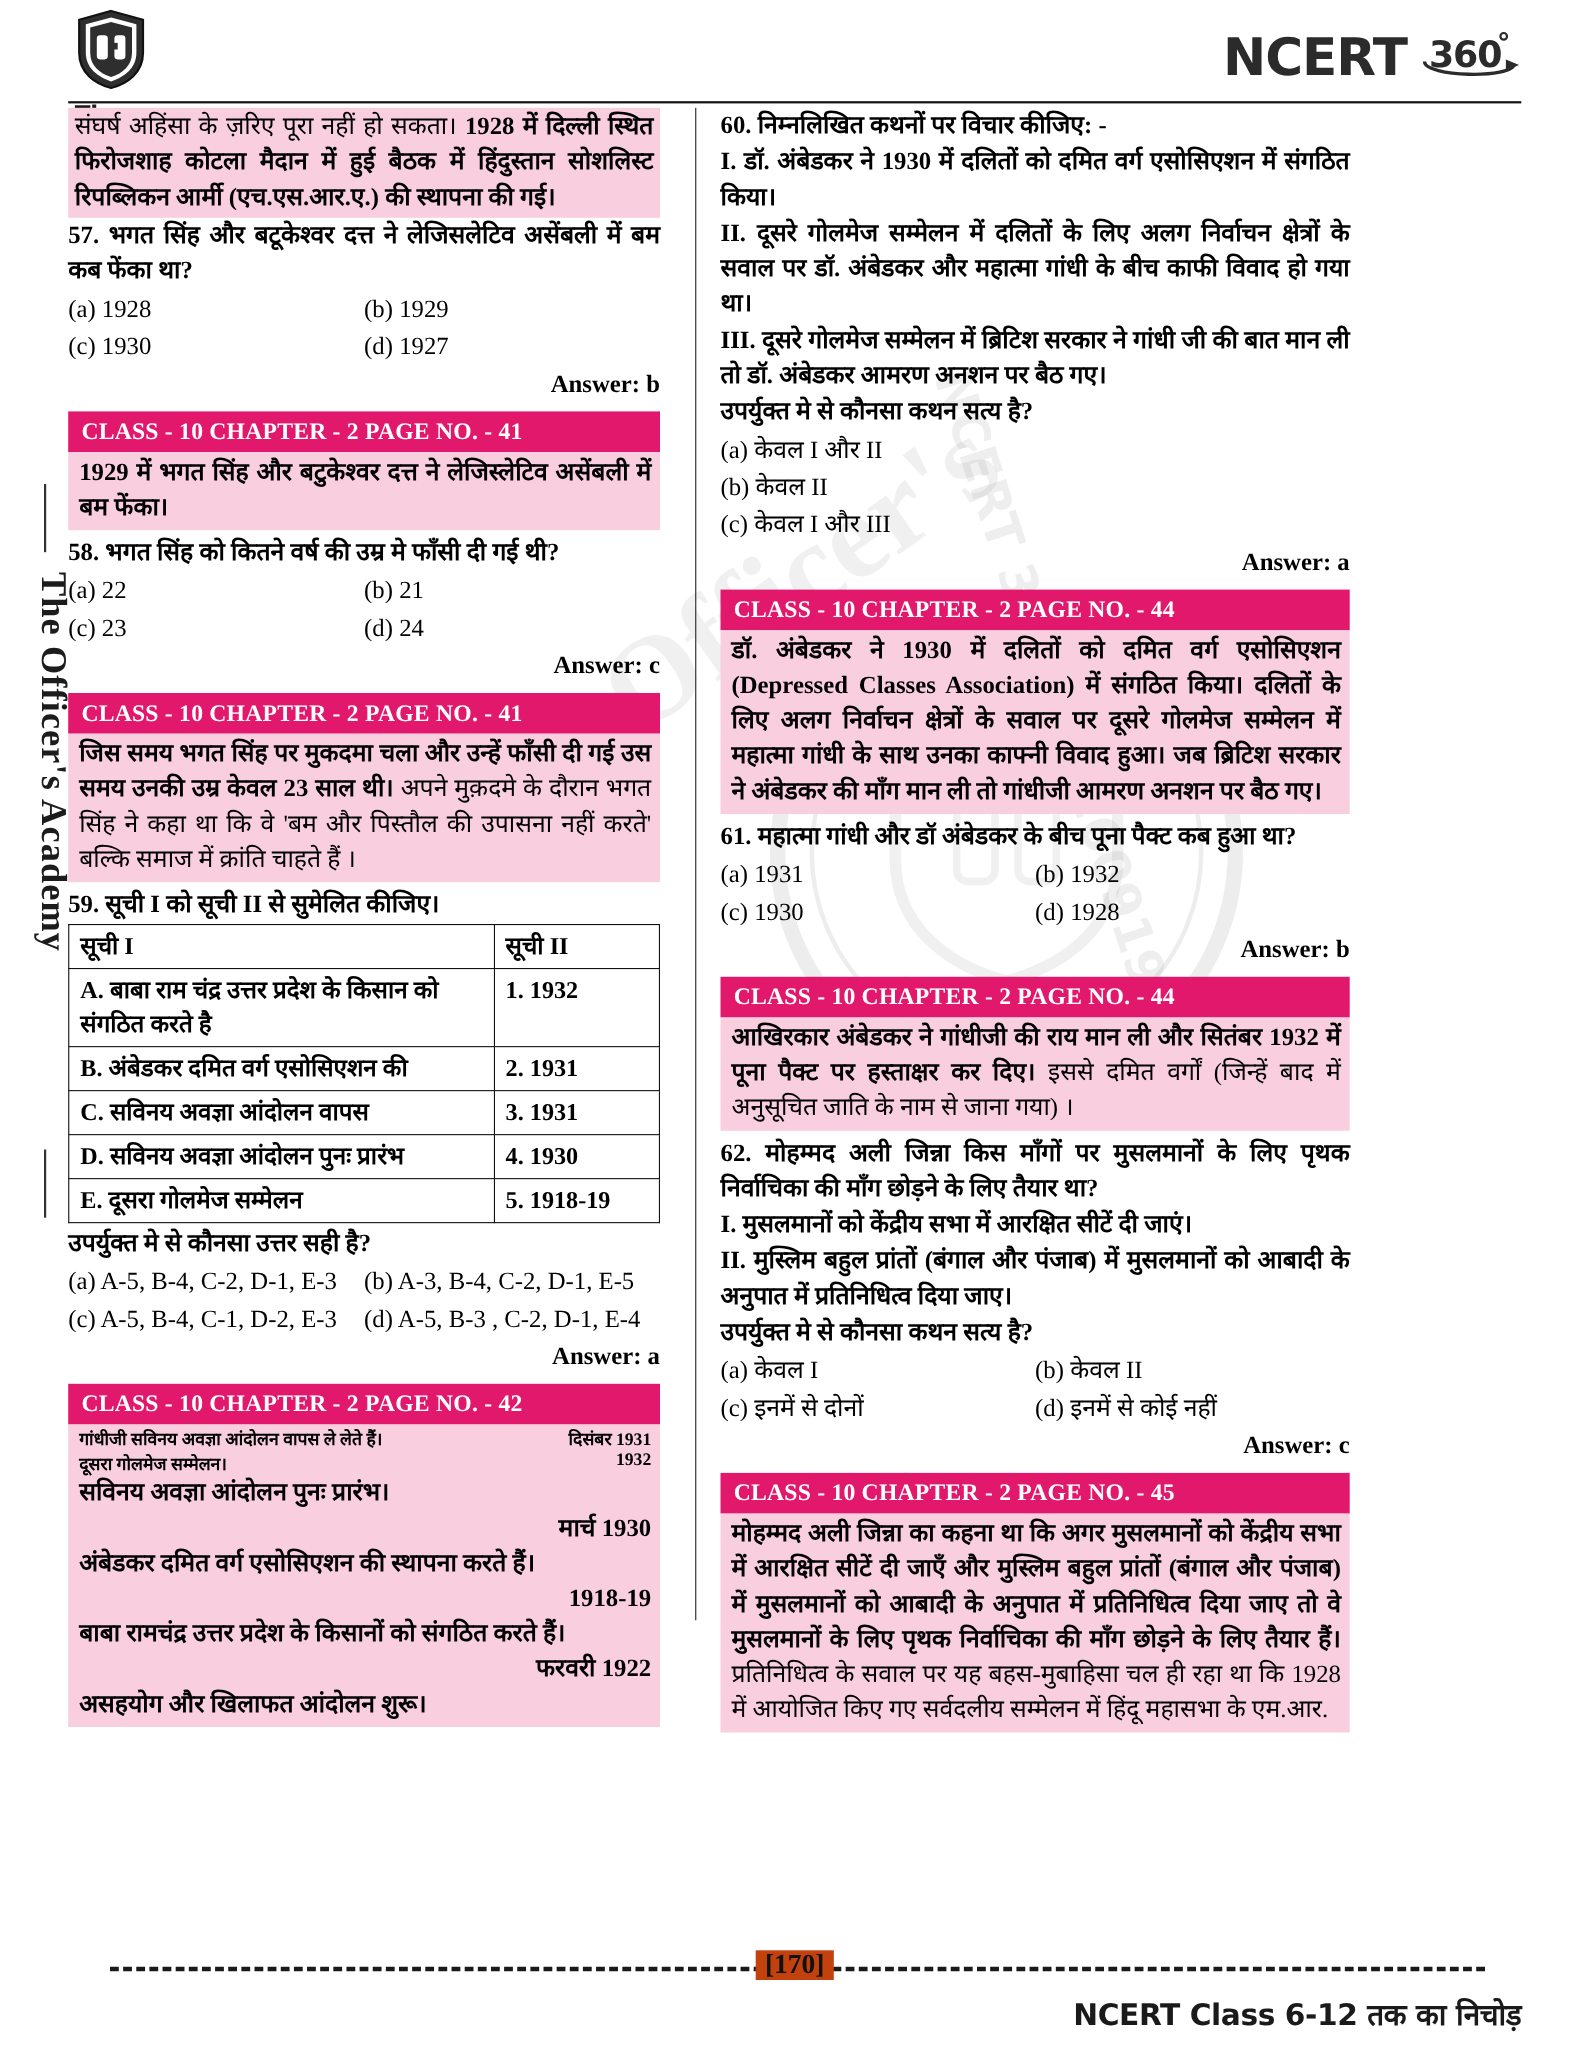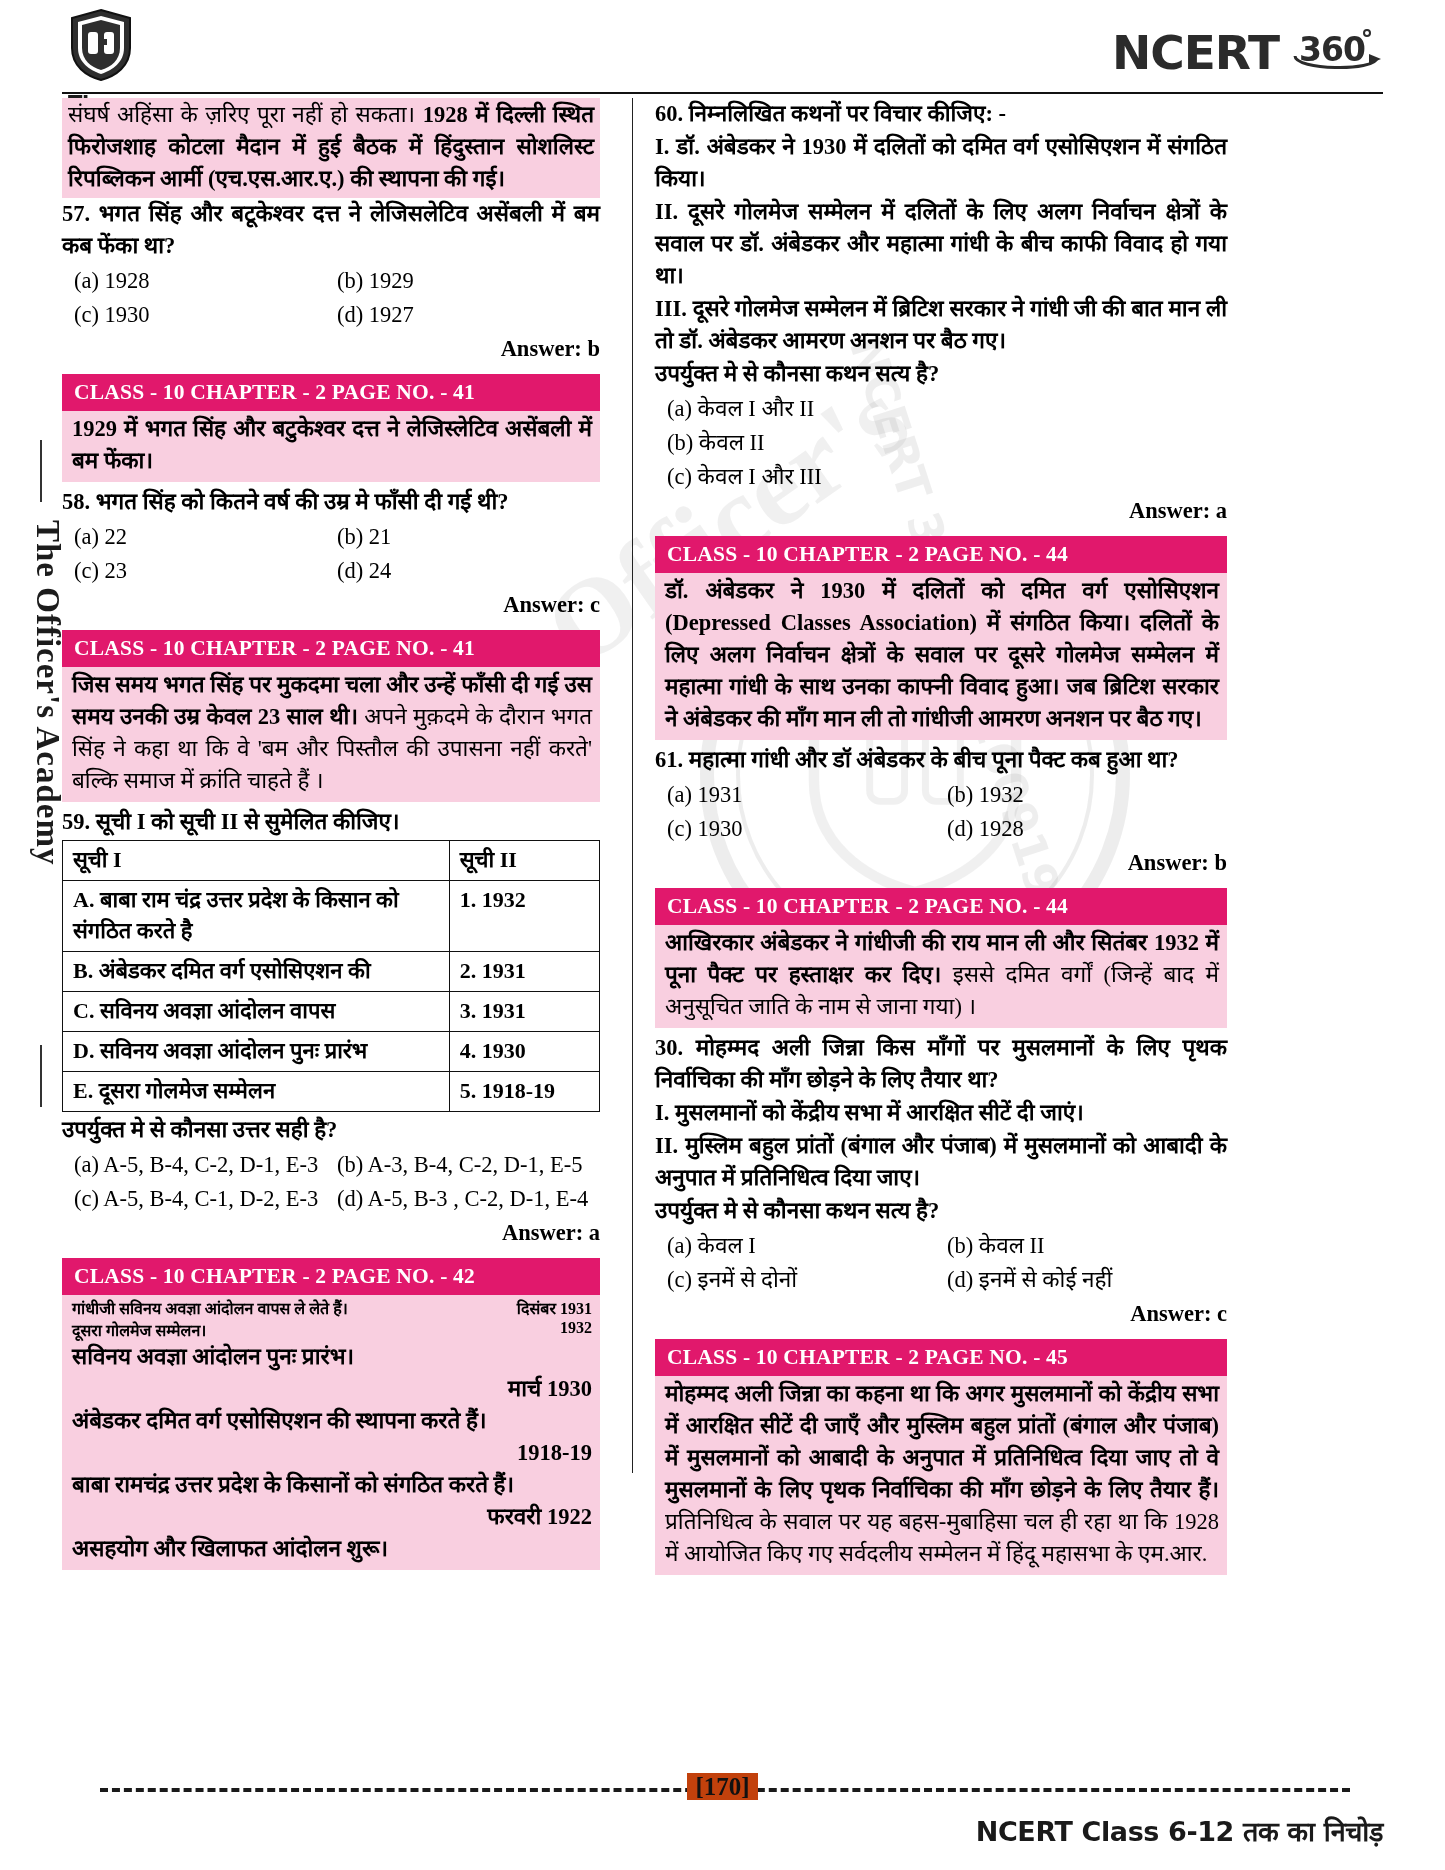--- a/index.html
+++ b/index.html
@@ -92,21 +92,21 @@
 
   
   .q, .p, .opt, .ans, .hl-text {
     font-size: 22.5px; line-height: 32px;
   }
   .q {
     font-weight: 700; text-align: justify; margin: 0 0 1px 0;
   }
   .bold { font-weight: 700; }
   .opts {
-    display: flex; flex-wrap: wrap; margin: 2px 0 0 12px;
+    display: flex; flex-wrap: wrap; margin: 2px 0 0 0;
   }
   .opt {
     width: 50%; padding: 1px 0; font-weight: 400;
   }
   .opt.full { width: 100%; }
   .ans {
     text-align: right; font-weight: 700; margin: 1px 0 6px 0;
   }
 
   
@@ -404,21 +404,21 @@
     </div>
     <p class="ans">Answer: b</p>
 
     <div class="info-box">
       <div class="info-head">CLASS - 10 CHAPTER - 2 PAGE NO. - 44</div>
       <div class="info-body">
         <p><span class="bold">आखिरकार अंबेडकर ने गांधीजी की राय मान ली और सितंबर 1932 में पूना पैक्ट पर हस्ताक्षर कर दिए।</span><span> इससे दमित वर्गों (जिन्हें बाद में अनुसूचित जाति के नाम से जाना गया) ।</span></p>
       </div>
     </div>
 
-    <p class="q">30. मोहम्मद अली जिन्ना किस माँगों पर मुसलमानों के लिए पृथक निर्वाचिका की माँग छोड़ने के लिए तैयार था?</p>
+    <p class="q">62. मोहम्मद अली जिन्ना किस माँगों पर मुसलमानों के लिए पृथक निर्वाचिका की माँग छोड़ने के लिए तैयार था?</p>
     <p class="q">I. मुसलमानों को केंद्रीय सभा में आरक्षित सीटें दी जाएं।</p>
     <p class="q">II. मुस्लिम बहुल प्रांतों (बंगाल और पंजाब) में मुसलमानों को आबादी के अनुपात में प्रतिनिधित्व दिया जाए।</p>
     <p class="q">उपर्युक्त मे से कौनसा कथन सत्य है?</p>
     <div class="opts">
       <div class="opt">(a) केवल I</div>
       <div class="opt">(b) केवल II</div>
       <div class="opt">(c) इनमें से दोनों</div>
       <div class="opt">(d) इनमें से कोई नहीं</div>
     </div>
     <p class="ans">Answer: c</p>

